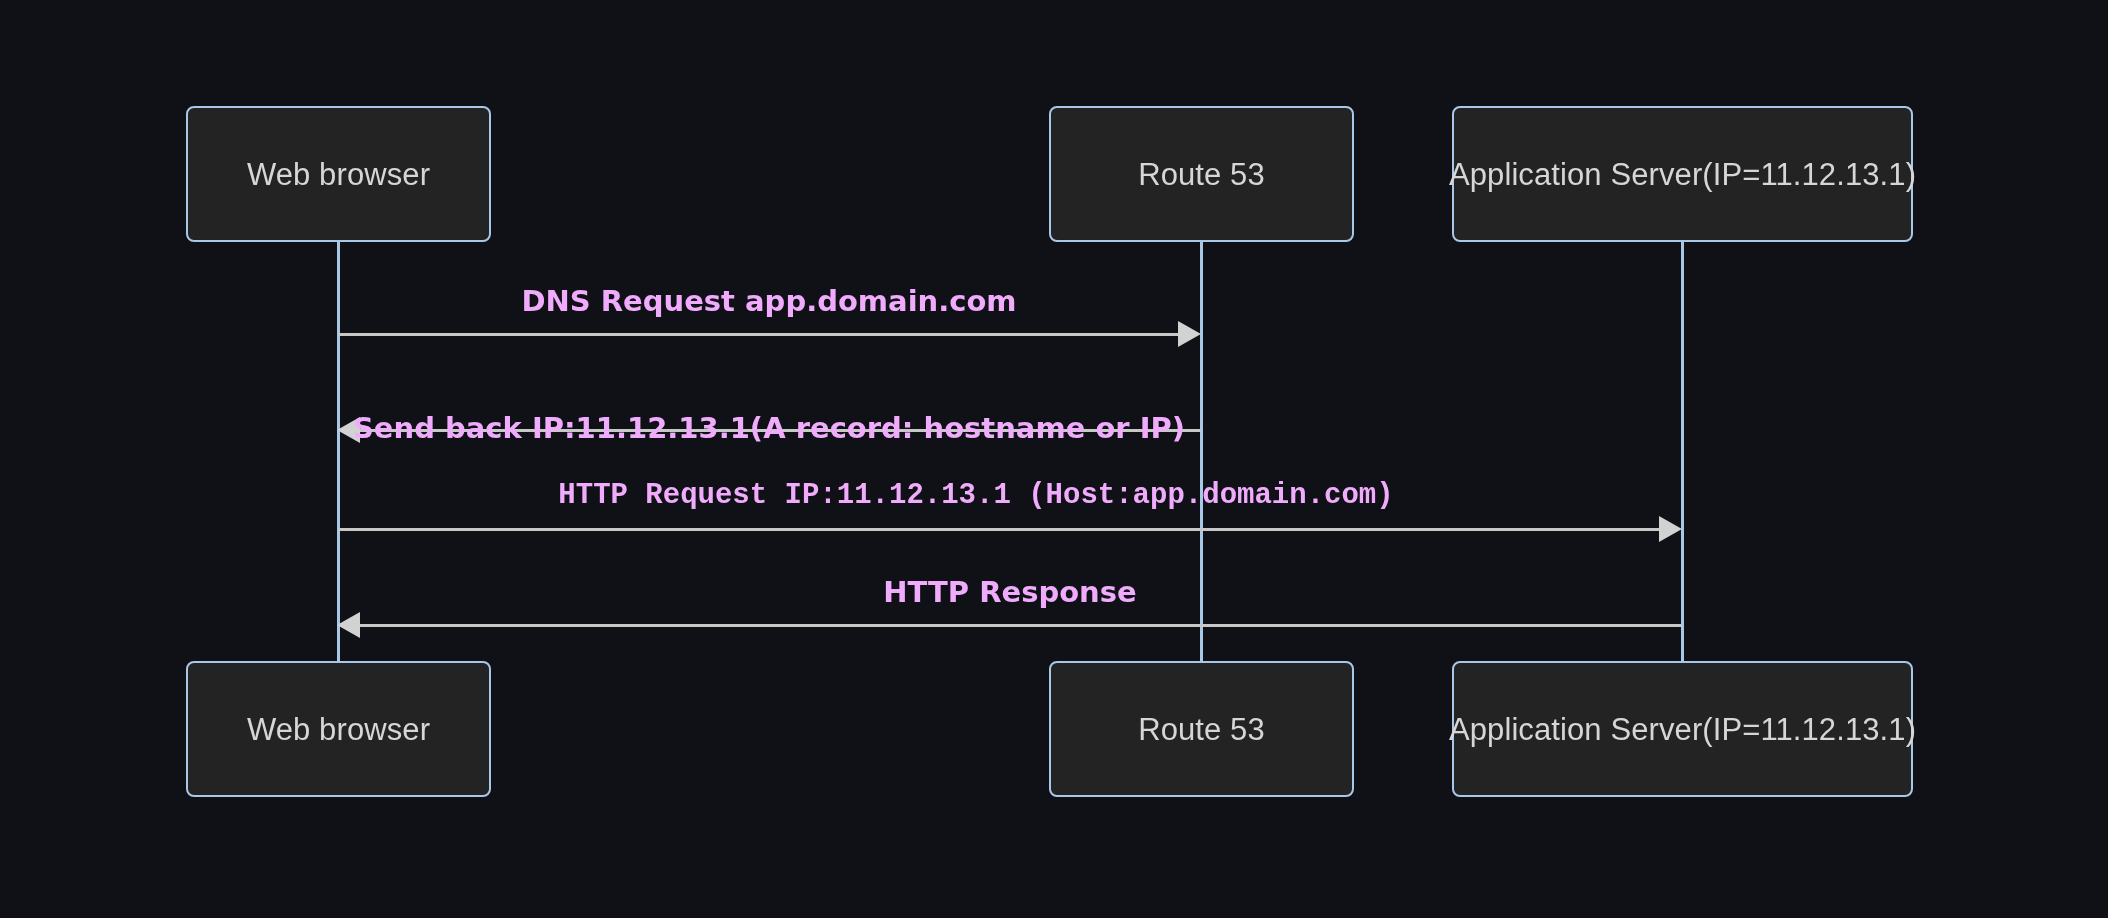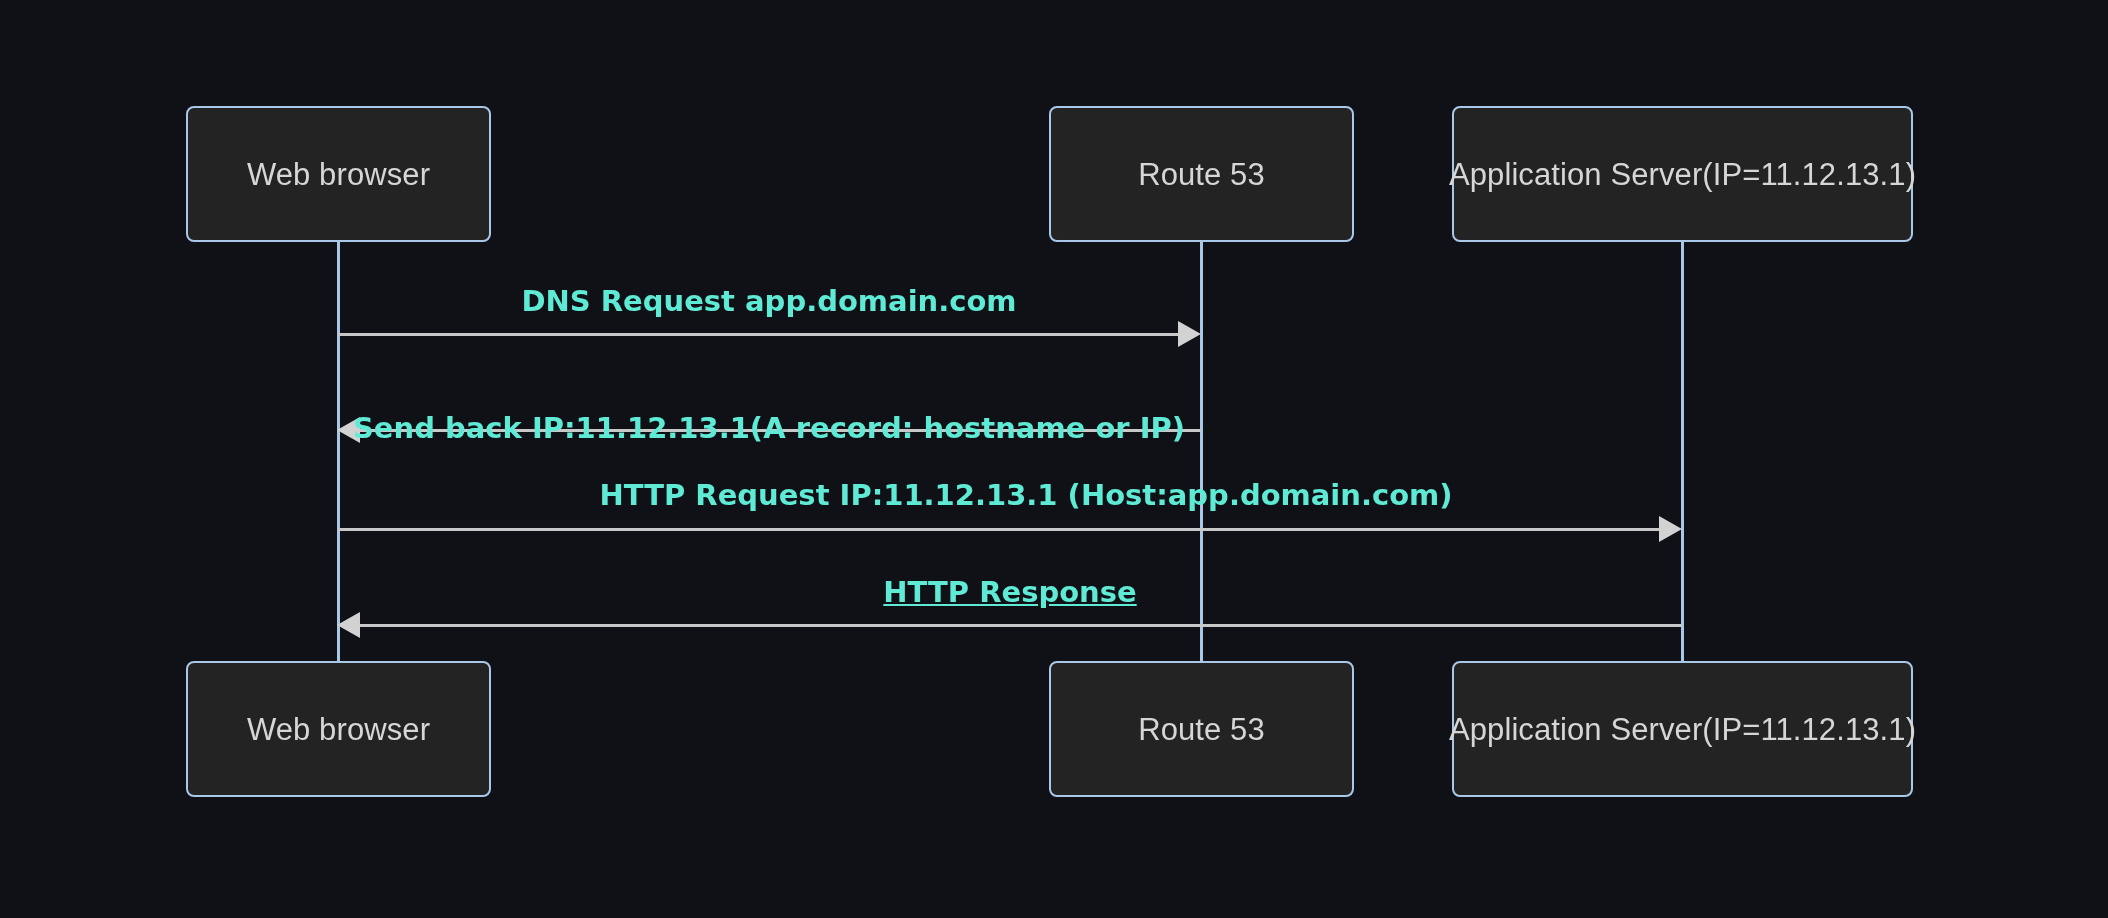--- a/index.html
+++ b/index.html
@@ -74,21 +74,21 @@
     border-bottom: 13px solid transparent;
     border-left: 23px solid #d2d2d2;
   }
   .arrow-head.left {
     border-top: 13px solid transparent;
     border-bottom: 13px solid transparent;
     border-right: 23px solid #d2d2d2;
   }
   .message-label {
     position: absolute;
-    color: #5eead4;
+    color: #f0abfc;
     font-family: "DejaVu Sans", sans-serif;
     font-size: 29px;
     font-weight: bold;
     white-space: nowrap;
     text-align: center;
     transform: translateX(-50%);
     z-index: 5;
     line-height: 1;
   }
 </style>
@@ -119,27 +119,27 @@
     <div class="arrow-head right" style="left:1178px; top:321px;"></div>
   </div>
 
   <div class="message">
     <div class="message-label" style="left:769px; top:382px;margin-top:32px;">Send back IP:11.12.13.1(A record: hostname or IP)</div>
     <div class="message-line" style="left:360px; top:429px; width:841px;"></div>
     <div class="arrow-head left" style="left:337px; top:417px;"></div>
   </div>
 
   <div class="message">
-    <div class="message-label" style="left:1026px; top:481px;">HTTP Request IP:11.12.13.1 (Host:app.domain.com)</div>
+    <div class="message-label" style="left:976px; top:481px;font-family:Liberation Mono, monospace;">HTTP Request IP:11.12.13.1 (Host:app.domain.com)</div>
     <div class="message-line" style="left:338px; top:528px; width:1321px;"></div>
     <div class="arrow-head right" style="left:1659px; top:516px;"></div>
   </div>
 
   <div class="message">
-    <div class="message-label" style="left:1010px; top:578px;text-decoration:underline;">HTTP Response</div>
+    <div class="message-label" style="left:1010px; top:578px;">HTTP Response</div>
     <div class="message-line" style="left:360px; top:624px; width:1322px;"></div>
     <div class="arrow-head left" style="left:337px; top:612px;"></div>
   </div>
 
   <div class="participant-box" style="left:186px; top:661px; width:305px; height:136px;">
     <span class="participant-label">Web browser</span>
   </div>
 
   <div class="participant-box" style="left:1049px; top:661px; width:305px; height:136px;">
     <span class="participant-label">Route 53</span>

